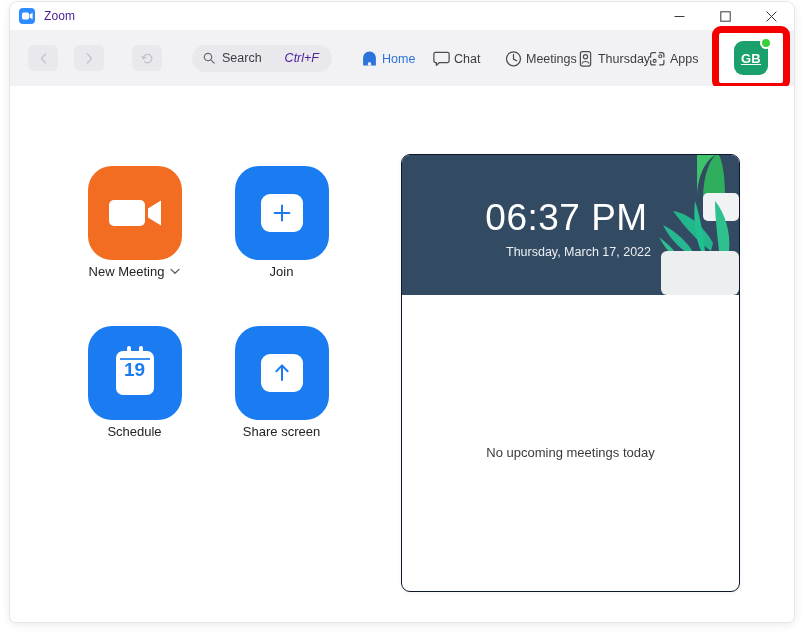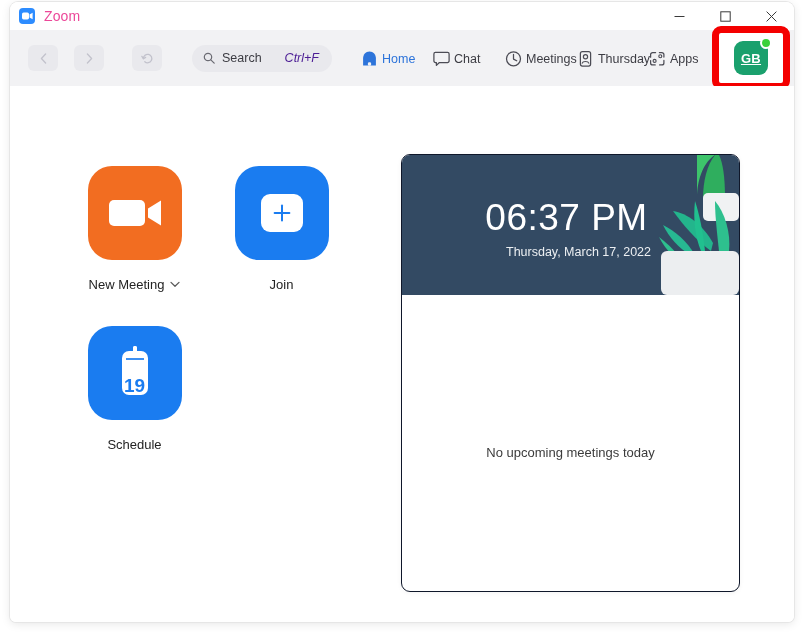--- a/index.html
+++ b/index.html
@@ -41,22 +41,22 @@
     padding-left: 9px;
   }
   .zoom-logo-mark {
     width: 16px; height: 16px;
     border-radius: 4px;
     background: #2d8cff;
     display: flex; align-items: center; justify-content: center;
   }
   .zoom-logo-mark svg { display: block; }
   #app-title {
-    font-size: 14px;
-    color: #ec4899;
+    font-size: 12px;
+    color: #4c1d95;
     letter-spacing: .1px;
   }
 
   #window-controls {
     position: absolute;
     right: 0; top: 0;
     height: 28px;
     display: flex;
   }
   .win-btn {
@@ -224,21 +224,21 @@
     padding: 0;
   }
   .action-tile {
     width: 94px; height: 94px;
     border-radius: 24px;
     display: flex; align-items: center; justify-content: center;
   }
   .action-tile.orange { background: #f26d21; }
   .action-tile.blue   { background: #1a7cf0; }
   .action-label-row {
-    margin-top: 17px;
+    margin-top: 4px;
     display: flex; align-items: center; gap: 6px;
   }
   .action-label {
     font-size: 13px;
     color: #232323;
   }
   .caret {
     color: #5a5a5a;
     display: flex;
   }
@@ -246,25 +246,25 @@
   .inner-white {
     width: 42px; height: 38px;
     background: #ffffff;
     border-radius: 9px;
     display: flex; align-items: center; justify-content: center;
   }
 
   
   .cal {
     position: relative;
-    width: 26px; height: 44px;
+    width: 38px; height: 44px;
     background: #ffffff;
     border-radius: 7px;
     display: flex; align-items: flex-end; justify-content: center;
-    padding-bottom: 0;
+    padding-bottom: 16px;
   }
   .cal .ring {
     position: absolute;
     top: -5px;
     width: 4px; height: 9px;
     border-radius: 2px;
     background: #ffffff;
   }
   .cal .ring.l { left: 11px; }
   .cal .ring.r { right: 11px; }
@@ -519,20 +519,33 @@
             <span class="ring r"></span>
             <span class="cal-bar"></span>
             <span class="cal-day">19</span>
           </span>
         </span>
         <span class="action-label-row">
           <span class="action-label">Schedule</span>
         </span>
       </button>
 
+      <button class="action">
+        <span class="action-tile blue">
+          <span class="inner-white">
+            <svg width="20" height="22" viewBox="0 0 20 22">
+              <line x1="10" y1="18" x2="10" y2="4" stroke="#1a7cf0" stroke-width="2" stroke-linecap="round"></line>
+              <polyline points="4.4,9.2 10,3.4 15.6,9.2" fill="none" stroke="#1a7cf0" stroke-width="2" stroke-linecap="round" stroke-linejoin="round"></polyline>
+            </svg>
+          </span>
+        </span>
+        <span class="action-label-row">
+          <span class="action-label">Share screen</span>
+        </span>
+      </button>
     </div>
 
     <div id="meetings-card">
 
       <div id="clock-banner">
         <svg id="plant" viewBox="0 0 86 140">
           <path d="M44 0 L44 44 C44 22 52 6 62 0 Z" fill="#3dc46b"></path>
           <path d="M62 0 C54 10 50 26 50 44 L72 44 C72 22 70 8 66 0 Z" fill="#2fae5e"></path>
           <rect x="50" y="38" width="36" height="28" rx="5" fill="#f0f2f3"></rect>
           <path d="M58 96 C44 86 30 70 20 56 C34 58 50 70 60 88 Z" fill="#23b58c"></path>

